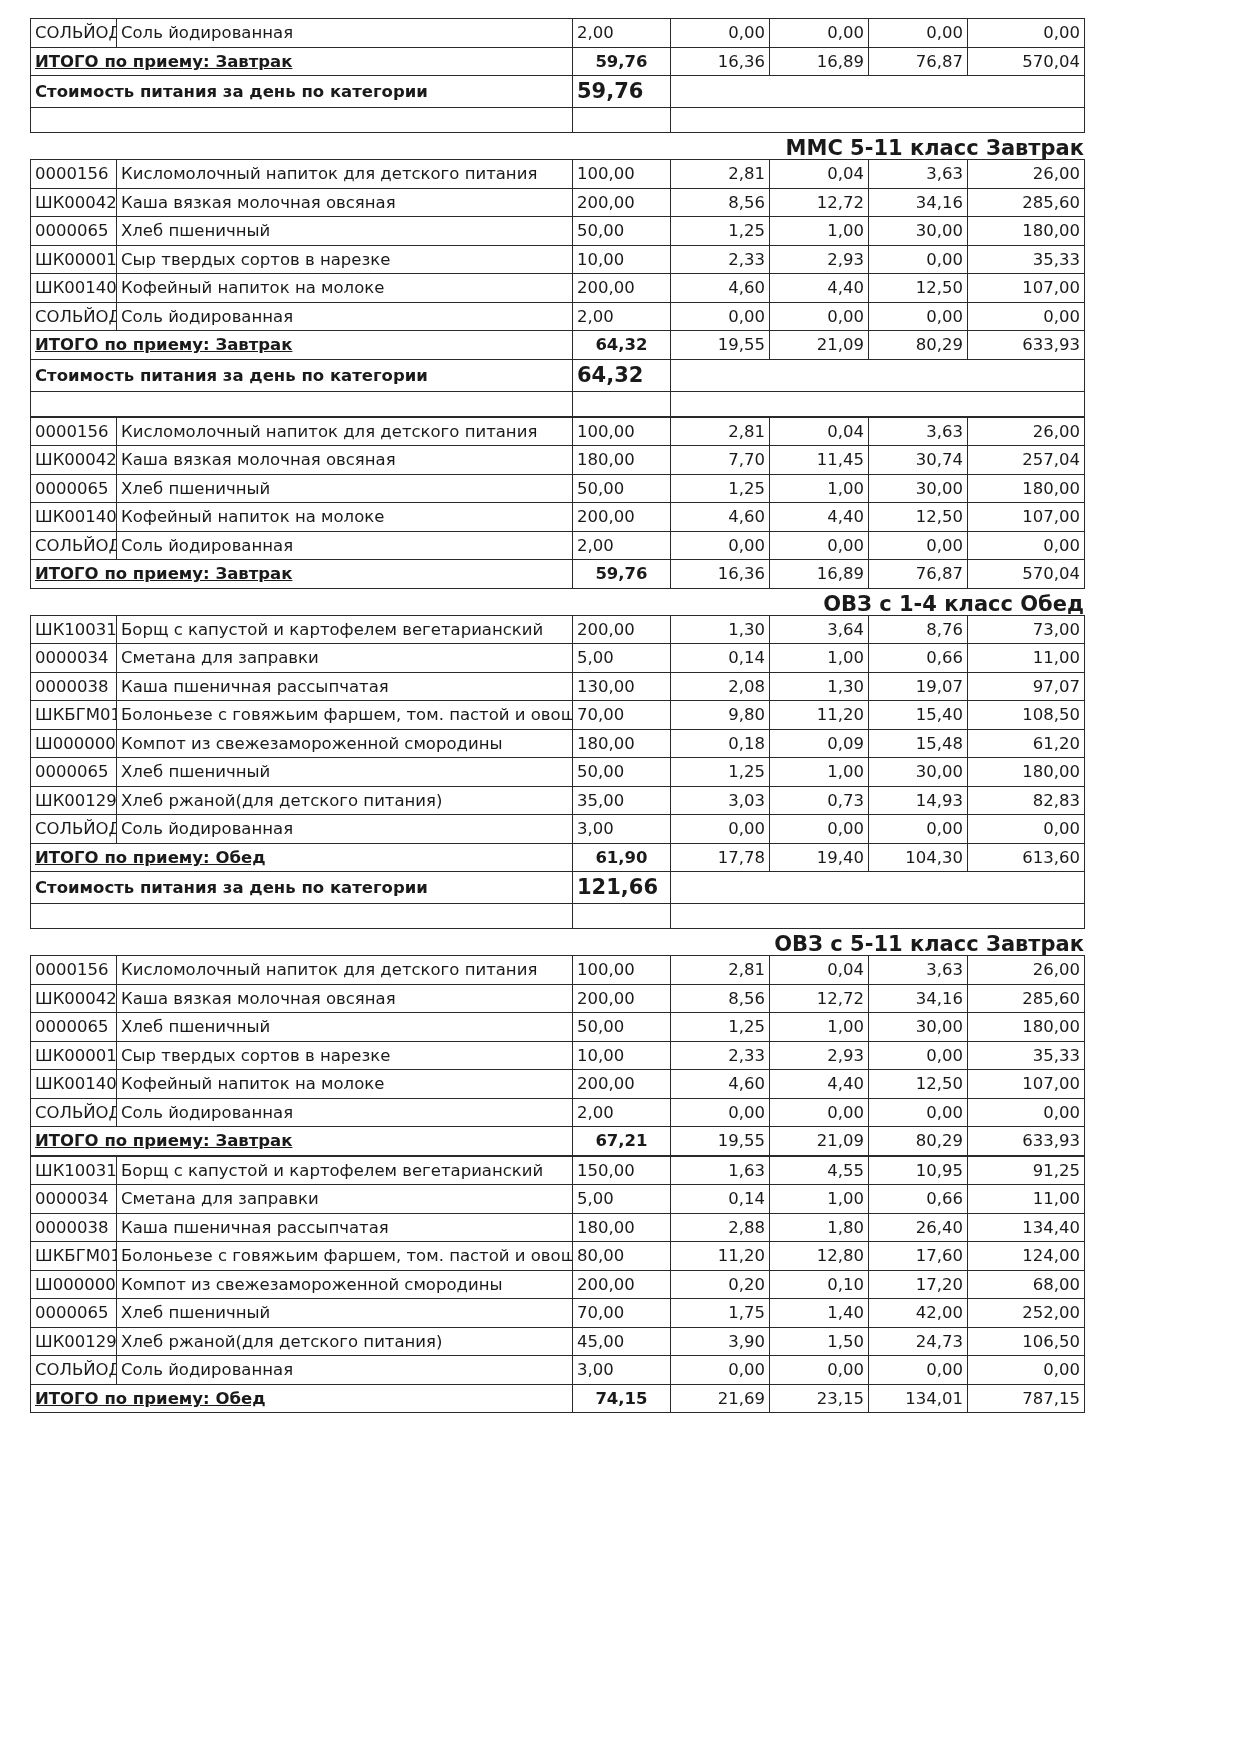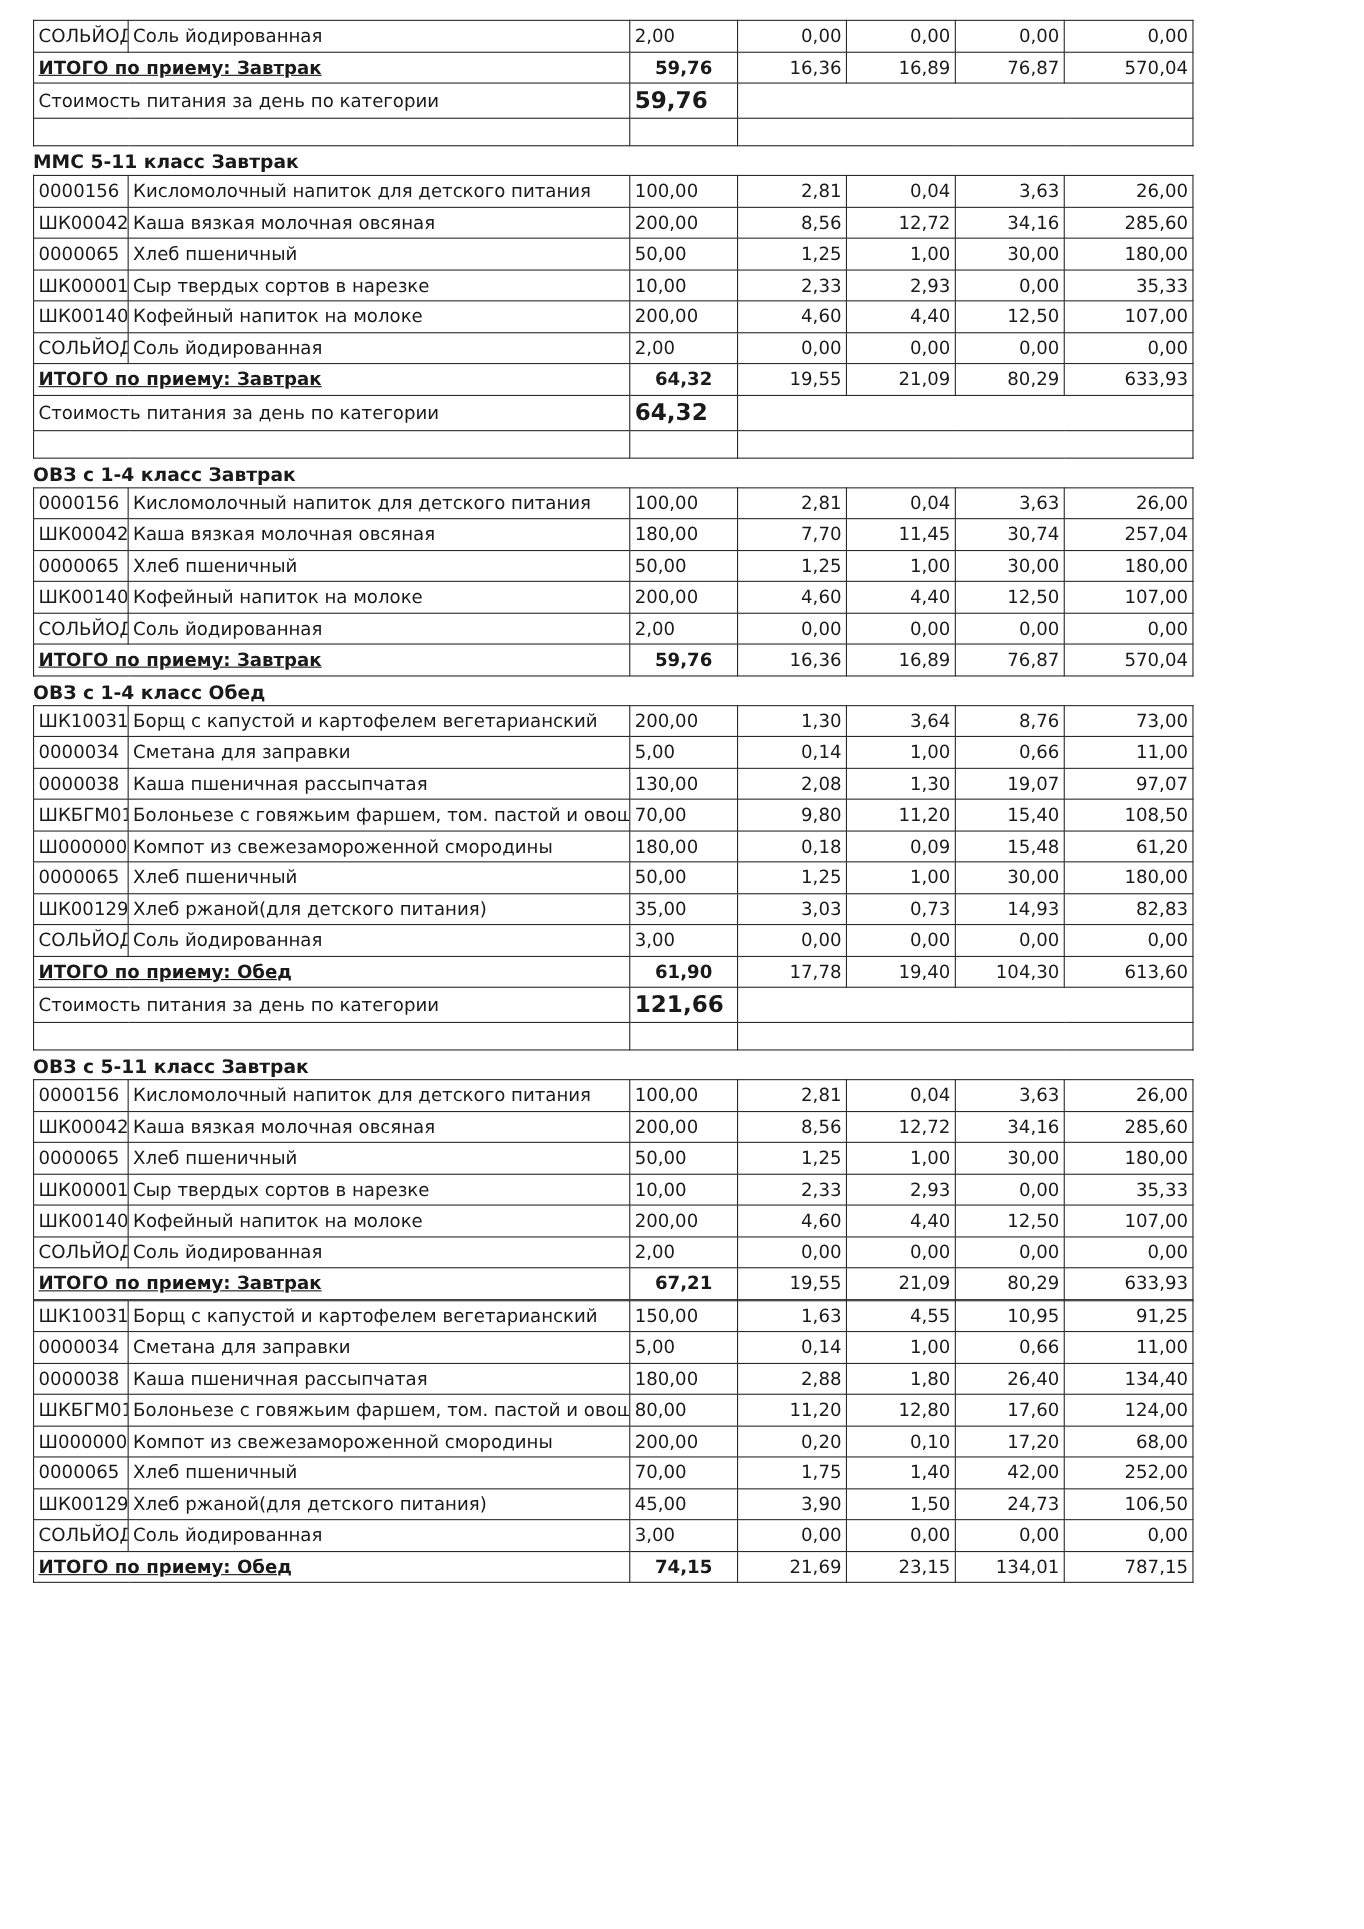--- a/index.html
+++ b/index.html
@@ -19,26 +19,26 @@
   col.c-code { width: 86px; }
   col.c-name { width: 456px; }
   col.c-mass { width: 98px; }
   col.c-num { width: 99px; }
   col.c-kcal { width: 117px; }
   td.code { padding-left: 3px; }
   td.mass { text-align: left; }
   td.num { text-align: right; padding-right: 5px; }
   td.total-label { font-weight: bold; text-decoration: underline; }
   td.total-mass { font-weight: bold; text-align: center; }
-  td.cost-label { font-weight: normal; }
+  td.cost-label { font-weight: bold; }
   td.cost-value { font-weight: bold; font-size: 21px; text-align: left; padding-left: 4px; }
   tr.cost-row td { height: 31px; }
   tr.blank-row td { height: 24px; }
   .section-title {
-    text-align: left; font-weight: bold; font-size: 17px;
+    text-align: right; font-weight: bold; font-size: 21px;
     height: 26px; line-height: 30px; width: 1054px;
   }
 </style>
 </head>
 <body>
 
 <div id="doc">
 
   <table class="menu">
     <colgroup>
@@ -161,21 +161,20 @@
             <td class="cost-value">64,32</td>
             <td colspan="4"></td>
           </tr>
           <tr class="blank-row">
             <td colspan="2"></td>
             <td></td>
             <td colspan="4"></td>
           </tr>
         </tbody>
       </table>
-      <div class="section-title">ОВЗ с 1-4 класс Завтрак</div>
       <table class="menu">
         <colgroup>
           <col class="c-code">
           <col class="c-name">
           <col class="c-mass">
           <col class="c-num">
           <col class="c-num">
           <col class="c-num">
           <col class="c-kcal">
         </colgroup>

